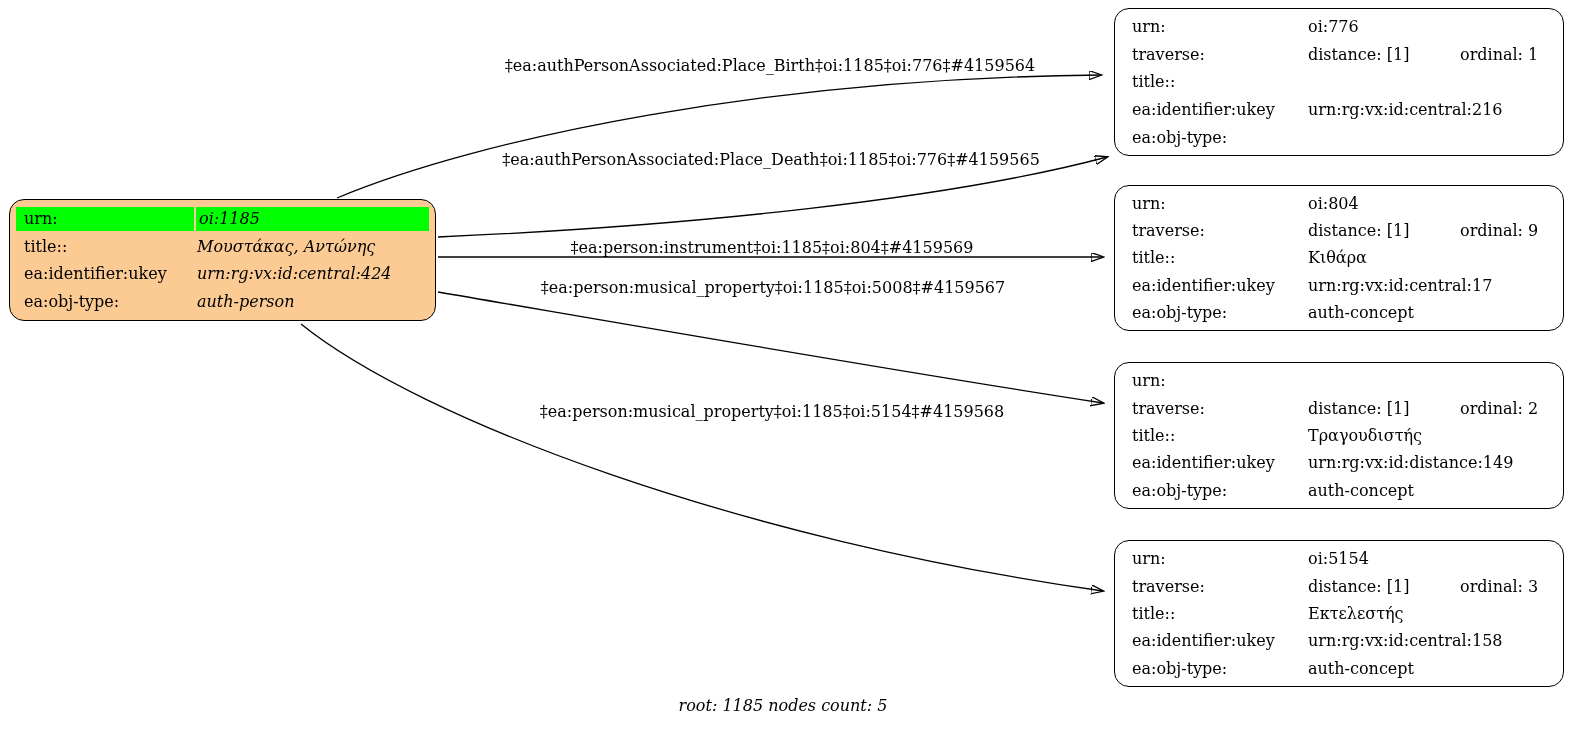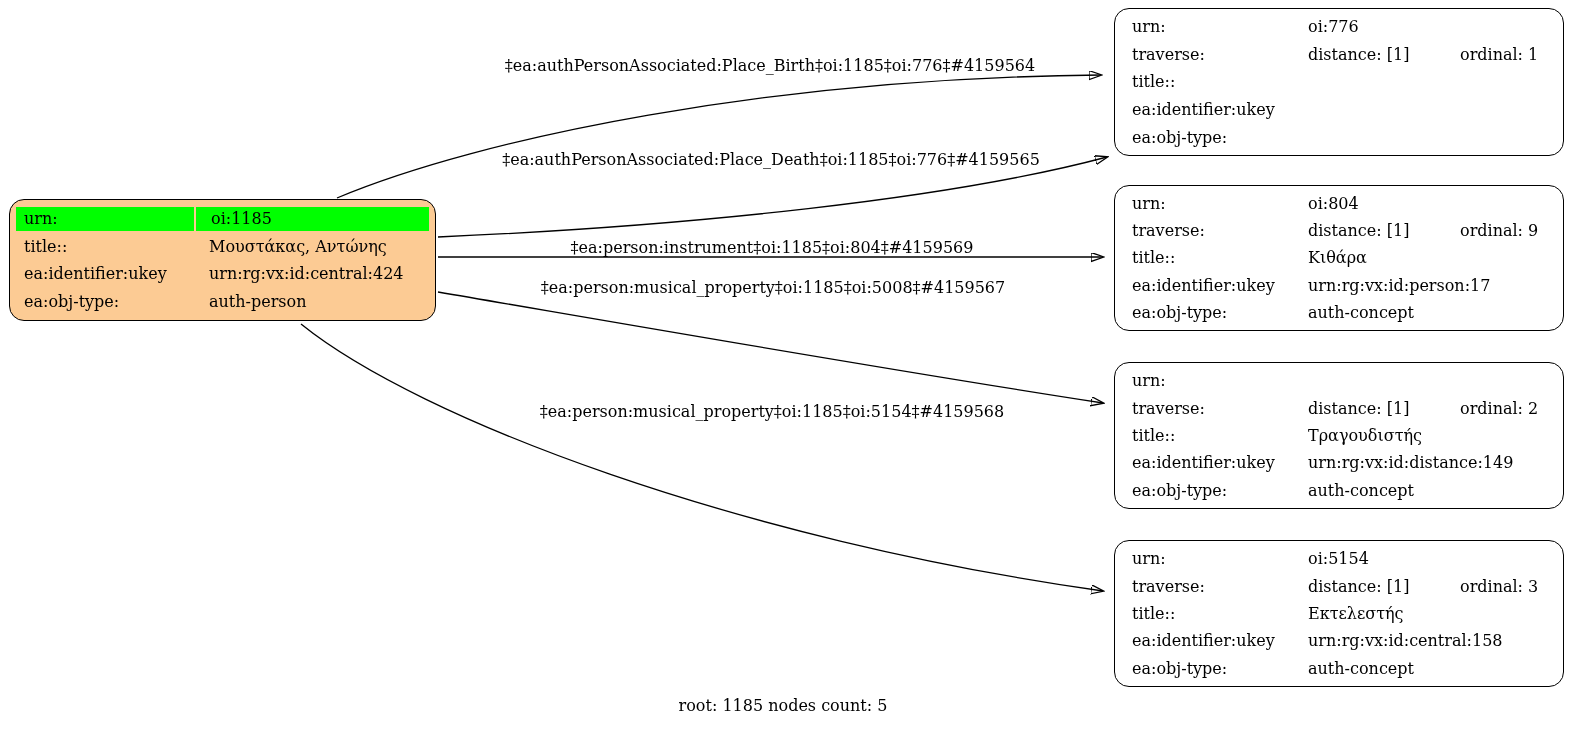--- a/index.html
+++ b/index.html
@@ -36,21 +36,21 @@
     background: #FCCB94;
     border: 1px solid #000;
     border-radius: 15px;
     padding: 5px 6px;
     display: flex;
     flex-direction: column;
     justify-content: space-around;
   }
   .root-node .row { height: 28px; }
   .root-node .cell-label { width: 178px; padding-left: 8px; }
-  .root-node .cell-value { padding-left: 15px; }
+  .root-node .cell-value { padding-left: 3px; font-style: italic; }
   .root-node .row-hl .cell-label,
   .root-node .row-hl .cell-value { background: #00FF00; height: 24px; display: flex; align-items: center; }
   .root-node .row-hl .cell-label { margin-right: 2px; }
 
   
   .gnode {
     position: absolute;
     left: 1114px;
     width: 450px;
     box-sizing: border-box;
@@ -72,20 +72,21 @@
     transform: translate(-50%, -50%);
     white-space: nowrap;
   }
 
   
   .footer {
     position: absolute;
     transform: translate(-50%, -50%);
     left: 783px; top: 705px;
     white-space: nowrap;
+    font-style: italic;
   }
 </style>
 </head>
 <body>
 
 <div id="canvas">
 
   <svg id="edges" viewBox="0 0 1580 732" xmlns="http://www.w3.org/2000/svg">
     <defs>
       <marker id="arrow" markerWidth="14" markerHeight="10" refX="12" refY="4.5" orient="auto" markerUnits="userSpaceOnUse">
@@ -126,20 +127,21 @@
     <div class="row">
       <span class="cell-label">traverse:</span>
       <span class="cell-distance">distance: [1]</span>
       <span class="cell-ordinal">ordinal: 1</span>
     </div>
     <div class="row">
       <span class="cell-label">title::</span>
     </div>
     <div class="row">
       <span class="cell-label">ea:identifier:ukey</span>
+      <span class="cell-value">urn:rg:vx:id:central:216</span>
     </div>
     <div class="row">
       <span class="cell-label">ea:obj-type:</span>
     </div>
   </div>
 
   <div class="gnode" style="top:185px; height:146px;">
     <div class="row">
       <span class="cell-label">urn:</span>
       <span class="cell-value">oi:804</span>
@@ -148,21 +150,21 @@
       <span class="cell-label">traverse:</span>
       <span class="cell-distance">distance: [1]</span>
       <span class="cell-ordinal">ordinal: 9</span>
     </div>
     <div class="row">
       <span class="cell-label">title::</span>
       <span class="cell-value">Κιθάρα</span>
     </div>
     <div class="row">
       <span class="cell-label">ea:identifier:ukey</span>
-      <span class="cell-value">urn:rg:vx:id:person:17</span>
+      <span class="cell-value">urn:rg:vx:id:central:17</span>
     </div>
     <div class="row">
       <span class="cell-label">ea:obj-type:</span>
       <span class="cell-value">auth-concept</span>
     </div>
   </div>
 
   <div class="gnode" style="top:362px; height:147px;">
     <div class="row">
       <span class="cell-label">urn:</span>

